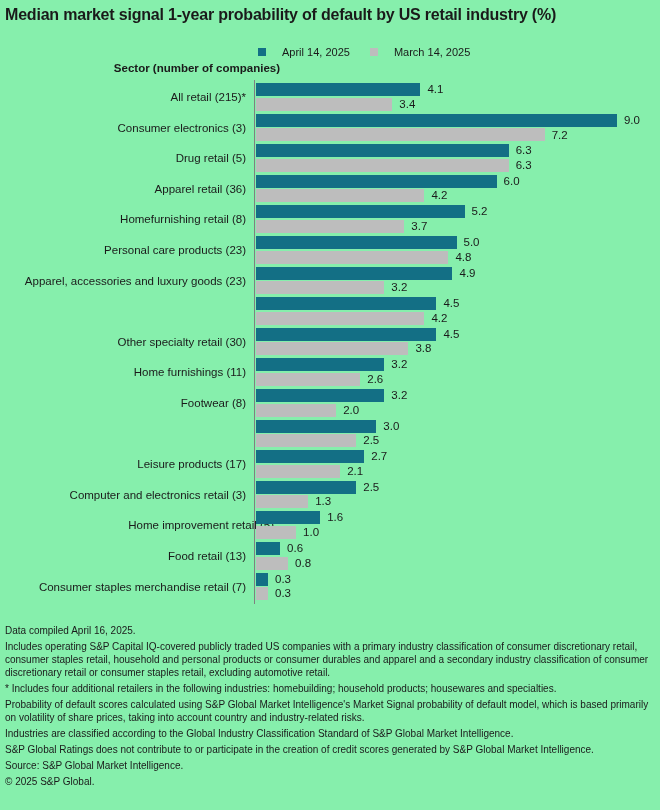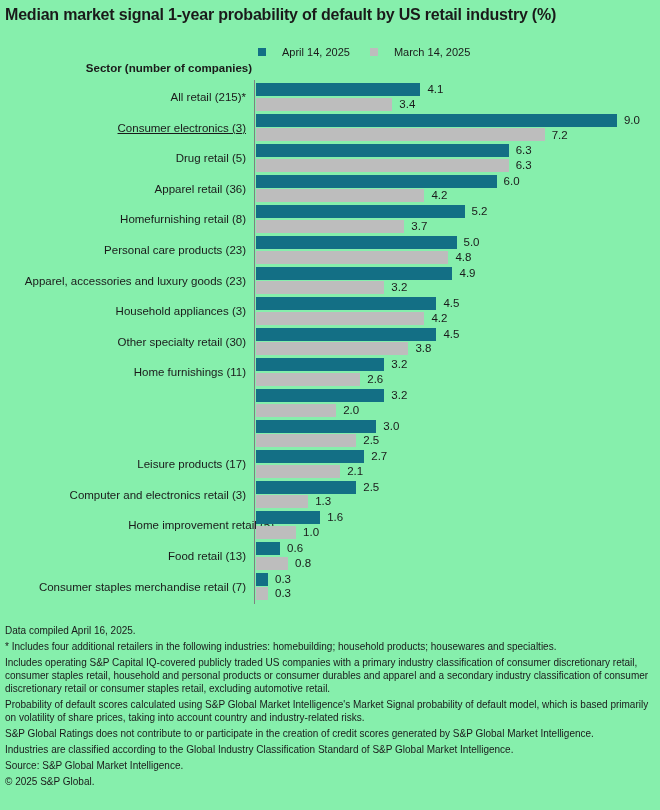--- a/index.html
+++ b/index.html
@@ -31,21 +31,21 @@
     gap: 20px;
     align-items: center;
   }
   .legend-item { display: flex; align-items: center; gap: 16px; }
   .legend-swatch { width: 8px; height: 8px; display: inline-block; }
   .legend-label { font-size: 11px; color: #1a1a1a; white-space: nowrap; }
   .sector-label {
     position: absolute;
     left: 0;
     top: 62px;
-    width: 252px;
+    width: 280px;
     text-align: right;
     font-size: 11.5px;
     font-weight: bold;
     color: #1a1a1a;
   }
   .chart {
     position: absolute;
     left: 0;
     top: 80px;
     width: 660px;
@@ -111,21 +111,21 @@
 
   <div class="sector-label">Sector (number of companies)</div>
 
   <div class="chart" id="chart">
     <div class="axis-line"></div>
   <div class="cat-label" style="top: 10px;">All retail (215)*</div>
       <div class="bar" style="top: 3px; width: 164.41px; background: rgb(19, 111, 133);"></div>
       <div class="value-label" style="top: 3px; left: 427.41px;">4.1</div>
       <div class="bar" style="top: 17.5px; width: 136.34px; background: rgb(189, 189, 189);"></div>
       <div class="value-label" style="top: 17.5px; left: 399.34px;">3.4</div>
-      <div class="cat-label" style="top: 40.6px; text-decoration: underline;">Consumer electronics (3)</div>
+      <div class="cat-label" style="top: 40.6px;">Consumer electronics (3)</div>
       <div class="bar" style="top: 33.6px; width: 360.9px; background: rgb(19, 111, 133);"></div>
       <div class="value-label" style="top: 33.6px; left: 623.9px;">9.0</div>
       <div class="bar" style="top: 48.1px; width: 288.72px; background: rgb(189, 189, 189);"></div>
       <div class="value-label" style="top: 49px; left: 551.72px;">7.2</div>
       <div class="cat-label" style="top: 71.2px;">Drug retail (5)</div>
       <div class="bar" style="top: 64.2px; width: 252.63px; background: rgb(19, 111, 133);"></div>
       <div class="value-label" style="top: 64.2px; left: 515.63px;">6.3</div>
       <div class="bar" style="top: 78.7px; width: 252.63px; background: rgb(189, 189, 189);"></div>
       <div class="value-label" style="top: 78.7px; left: 515.63px;">6.3</div>
       <div class="cat-label" style="top: 101.8px;">Apparel retail (36)</div>
@@ -141,35 +141,35 @@
       <div class="cat-label" style="top: 163px;">Personal care products (23)</div>
       <div class="bar" style="top: 156px; width: 200.5px; background: rgb(19, 111, 133);"></div>
       <div class="value-label" style="top: 156px; left: 463.5px;">5.0</div>
       <div class="bar" style="top: 170.5px; width: 192.48px; background: rgb(189, 189, 189);"></div>
       <div class="value-label" style="top: 170.5px; left: 455.48px;">4.8</div>
       <div class="cat-label" style="top: 193.6px;">Apparel, accessories and luxury goods (23)</div>
       <div class="bar" style="top: 186.6px; width: 196.49px; background: rgb(19, 111, 133);"></div>
       <div class="value-label" style="top: 186.6px; left: 459.49px;">4.9</div>
       <div class="bar" style="top: 201.1px; width: 128.32px; background: rgb(189, 189, 189);"></div>
       <div class="value-label" style="top: 201.1px; left: 391.32px;">3.2</div>
-      <div class="cat-label" style="top: 224.2px;">Household appliances (3)</div>
       <div class="bar" style="top: 217.2px; width: 180.45px; background: rgb(19, 111, 133);"></div>
       <div class="value-label" style="top: 217.2px; left: 443.45px;">4.5</div>
       <div class="bar" style="top: 231.7px; width: 168.42px; background: rgb(189, 189, 189);"></div>
       <div class="value-label" style="top: 231.7px; left: 431.42px;">4.2</div>
       <div class="cat-label" style="top: 254.8px;">Other specialty retail (30)</div>
       <div class="bar" style="top: 247.8px; width: 180.45px; background: rgb(19, 111, 133);"></div>
       <div class="value-label" style="top: 247.8px; left: 443.45px;">4.5</div>
       <div class="bar" style="top: 262.3px; width: 152.38px; background: rgb(189, 189, 189);"></div>
       <div class="value-label" style="top: 262.3px; left: 415.38px;">3.8</div>
       <div class="cat-label" style="top: 285.4px;">Home furnishings (11)</div>
       <div class="bar" style="top: 278.4px; width: 128.32px; background: rgb(19, 111, 133);"></div>
       <div class="value-label" style="top: 278.4px; left: 391.32px;">3.2</div>
       <div class="bar" style="top: 292.9px; width: 104.26px; background: rgb(189, 189, 189);"></div>
       <div class="value-label" style="top: 292.9px; left: 367.26px;">2.6</div>
+      <div class="cat-label" style="top: 316px;">Footwear (8)</div>
       <div class="bar" style="top: 309px; width: 128.32px; background: rgb(19, 111, 133);"></div>
       <div class="value-label" style="top: 309px; left: 391.32px;">3.2</div>
       <div class="bar" style="top: 323.5px; width: 80.2px; background: rgb(189, 189, 189);"></div>
       <div class="value-label" style="top: 323.5px; left: 343.2px;">2.0</div>
       <div class="bar" style="top: 339.6px; width: 120.3px; background: rgb(19, 111, 133);"></div>
       <div class="value-label" style="top: 339.6px; left: 383.3px;">3.0</div>
       <div class="bar" style="top: 354.1px; width: 100.25px; background: rgb(189, 189, 189);"></div>
       <div class="value-label" style="top: 354.1px; left: 363.25px;">2.5</div>
       <div class="cat-label" style="top: 377.2px;">Leisure products (17)</div>
       <div class="bar" style="top: 370.2px; width: 108.27px; background: rgb(19, 111, 133);"></div>
@@ -193,21 +193,21 @@
       <div class="value-label" style="top: 476.5px; left: 295.08px;">0.8</div>
       <div class="cat-label" style="top: 499.6px;">Consumer staples merchandise retail (7)</div>
       <div class="bar" style="top: 492.6px; width: 12.03px; background: rgb(19, 111, 133);"></div>
       <div class="value-label" style="top: 492.6px; left: 275.03px;">0.3</div>
       <div class="bar" style="top: 507.1px; width: 12.03px; background: rgb(189, 189, 189);"></div>
       <div class="value-label" style="top: 507.1px; left: 275.03px;">0.3</div>
     </div>
 
   <div class="footnotes" id="footnotes">
       <p>Data compiled April 16, 2025.</p>
+      <p>Includes operating S&amp;P Capital IQ-covered publicly traded US companies with a primary industry classification of consumer discretionary retail, consumer staples retail, household and personal products or consumer durables and apparel and a secondary industry classification of consumer discretionary retail or consumer staples retail, excluding automotive retail.</p>
       <p>* Includes four additional retailers in the following industries: homebuilding; household products; housewares and specialties.</p>
-      <p>Includes operating S&amp;P Capital IQ-covered publicly traded US companies with a primary industry classification of consumer discretionary retail, consumer staples retail, household and personal products or consumer durables and apparel and a secondary industry classification of consumer discretionary retail or consumer staples retail, excluding automotive retail.</p>
       <p>Probability of default scores calculated using S&amp;P Global Market Intelligence's Market Signal probability of default model, which is based primarily on volatility of share prices, taking into account country and industry-related risks.</p>
+      <p>Industries are classified according to the Global Industry Classification Standard of S&amp;P Global Market Intelligence.</p>
       <p>S&amp;P Global Ratings does not contribute to or participate in the creation of credit scores generated by S&amp;P Global Market Intelligence.</p>
-      <p>Industries are classified according to the Global Industry Classification Standard of S&amp;P Global Market Intelligence.</p>
       <p>Source: S&amp;P Global Market Intelligence.</p>
       <p>© 2025 S&amp;P Global.</p>
     </div>
 </div>
 
 </body></html>

